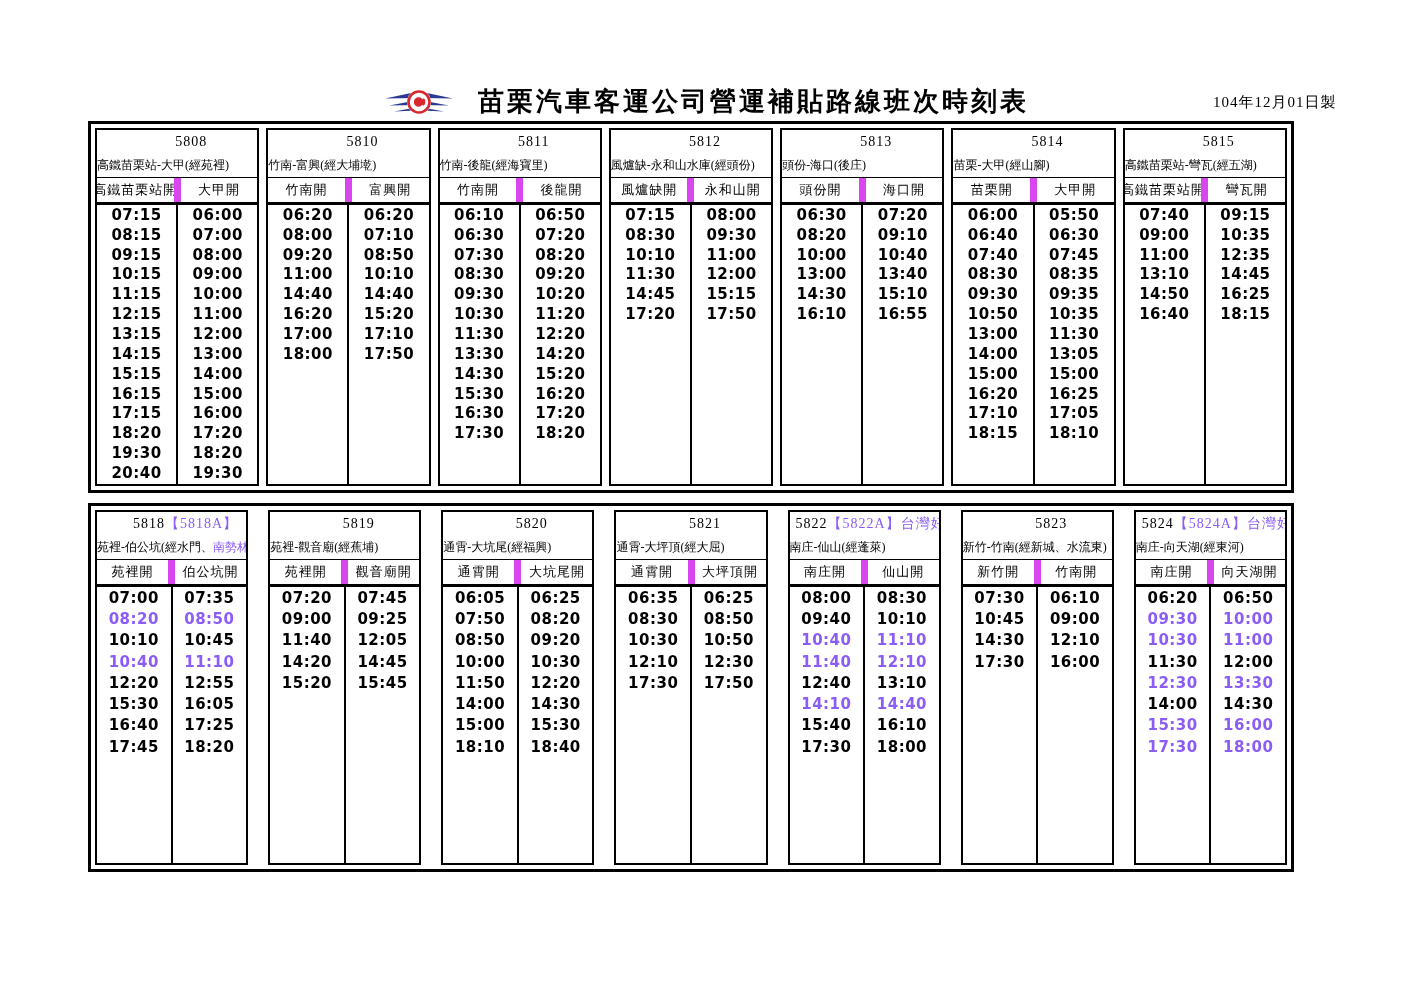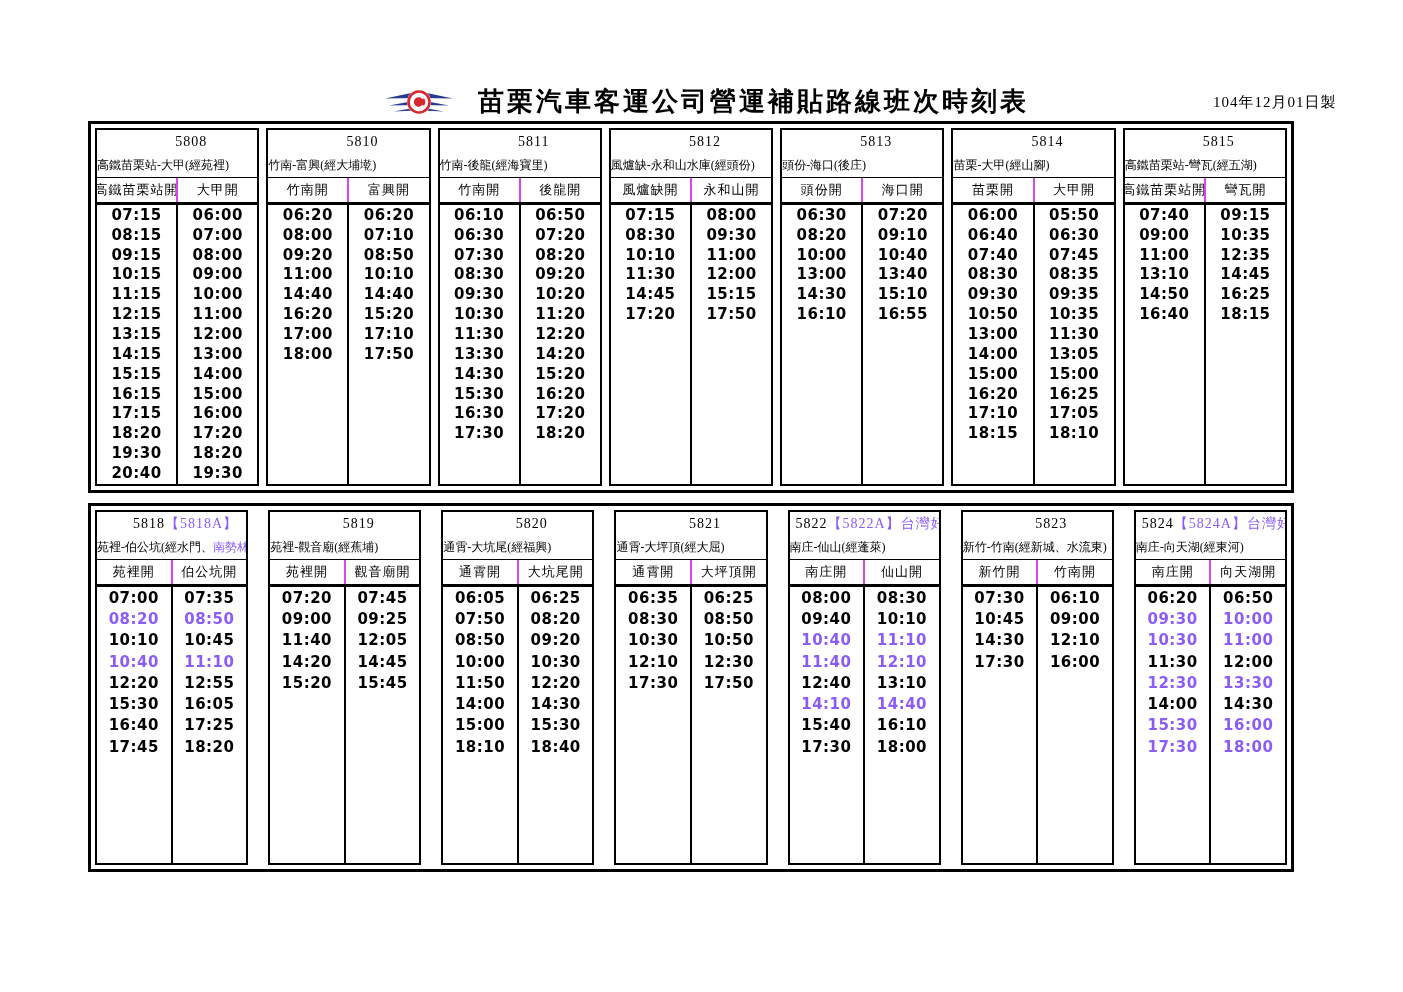--- a/index.html
+++ b/index.html
@@ -15,21 +15,21 @@
   .band1{top:503px;height:369px;gap:20px;}
   .box{flex:1 1 0;min-width:0;border:2px solid #000;background:#fff;display:flex;
        flex-direction:column;overflow:hidden;}
   .box-title{height:23px;flex:0 0 23px;display:flex;align-items:center;justify-content:center;
        font-size:14px;letter-spacing:1px;white-space:nowrap;padding-left:28px;}
   .box-sub{height:24px;flex:0 0 24px;display:flex;align-items:center;justify-content:flex-start;
        font-size:12px;white-space:nowrap;border-bottom:1.5px solid #000;overflow:hidden;}
   .box-head{height:24px;flex:0 0 24px;display:flex;border-bottom:3px solid #000;font-size:13px;}
   .hcell{flex:1 1 0;min-width:0;display:flex;align-items:center;justify-content:center;
        letter-spacing:1px;white-space:nowrap;overflow:hidden;}
-  .hcell.left{border-right:2px solid #d946ef;}
+  .hcell.left{border-right:7px solid #d946ef;}
   .box-body{flex:1 1 auto;min-height:0;display:flex;overflow:hidden;}
   .tcol{flex:1 1 0;min-width:0;}
   .tcol.left{border-right:2px solid #000;}
   .time{height:19.85px;display:flex;align-items:center;justify-content:center;
        font-family:"DejaVu Sans","Liberation Sans",sans-serif;font-weight:bold;
        font-size:15px;letter-spacing:0.5px;}
   .band1 .time{height:21.3px;}
   .red{color:#8b5cf6;}
 </style>
 </head>

